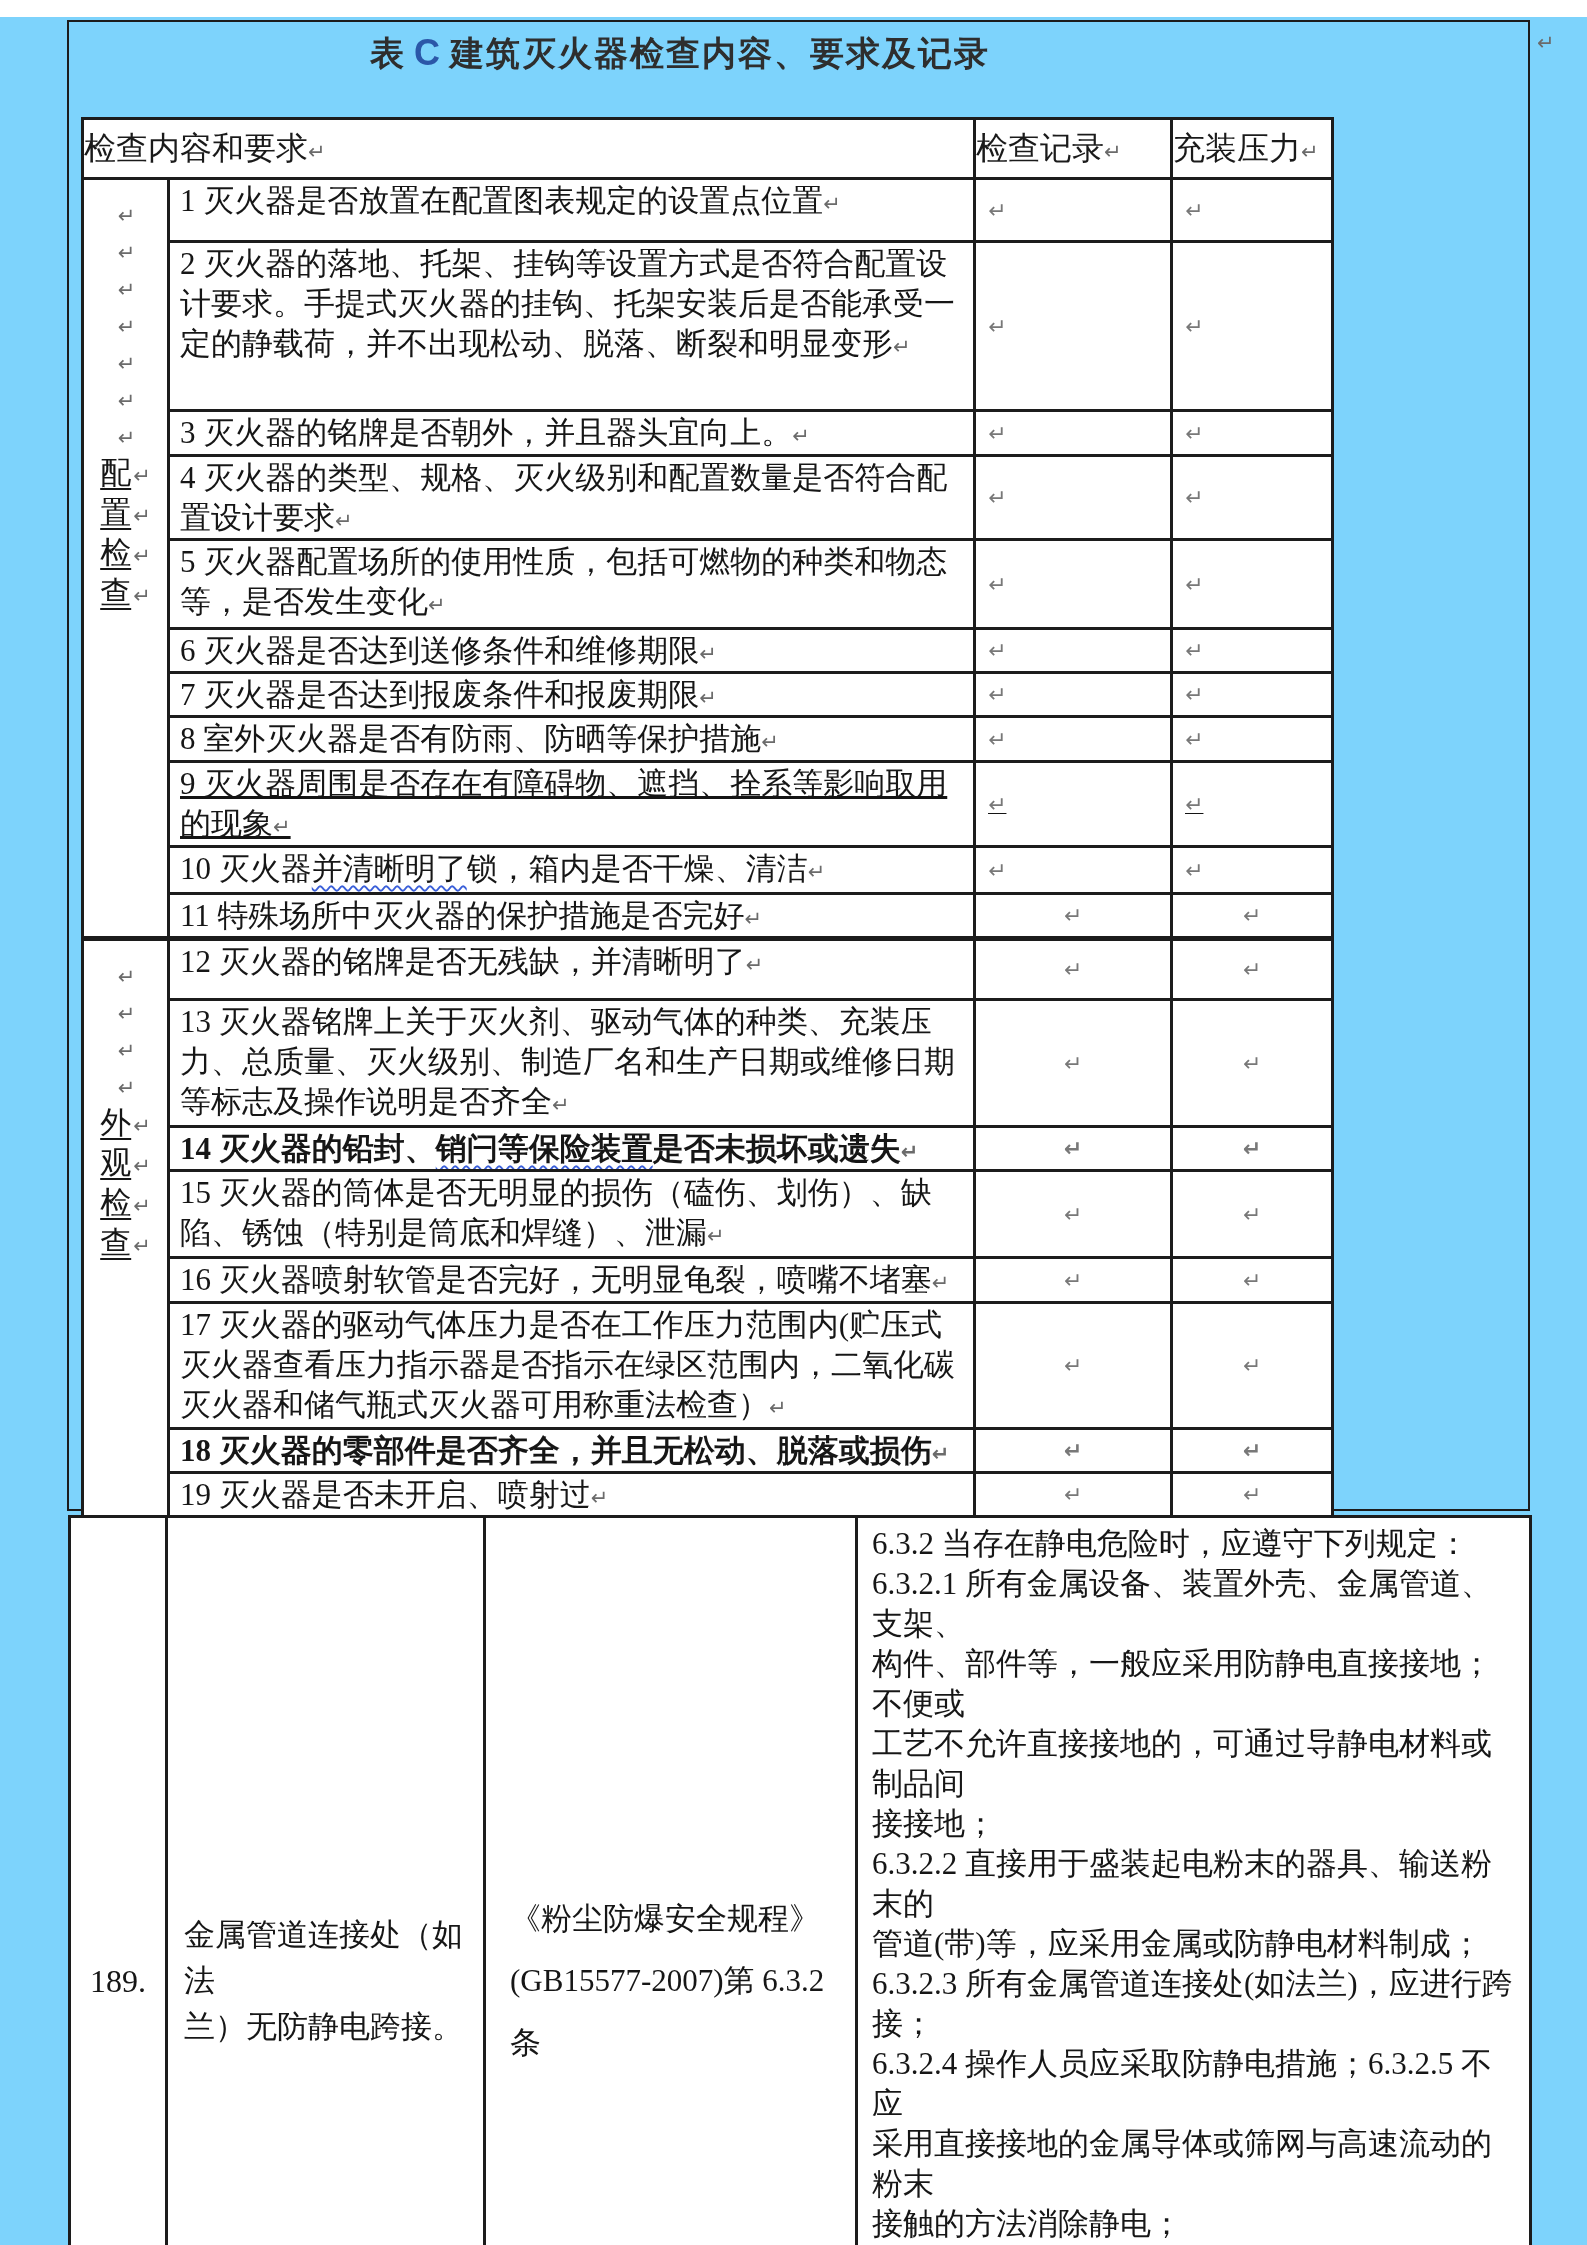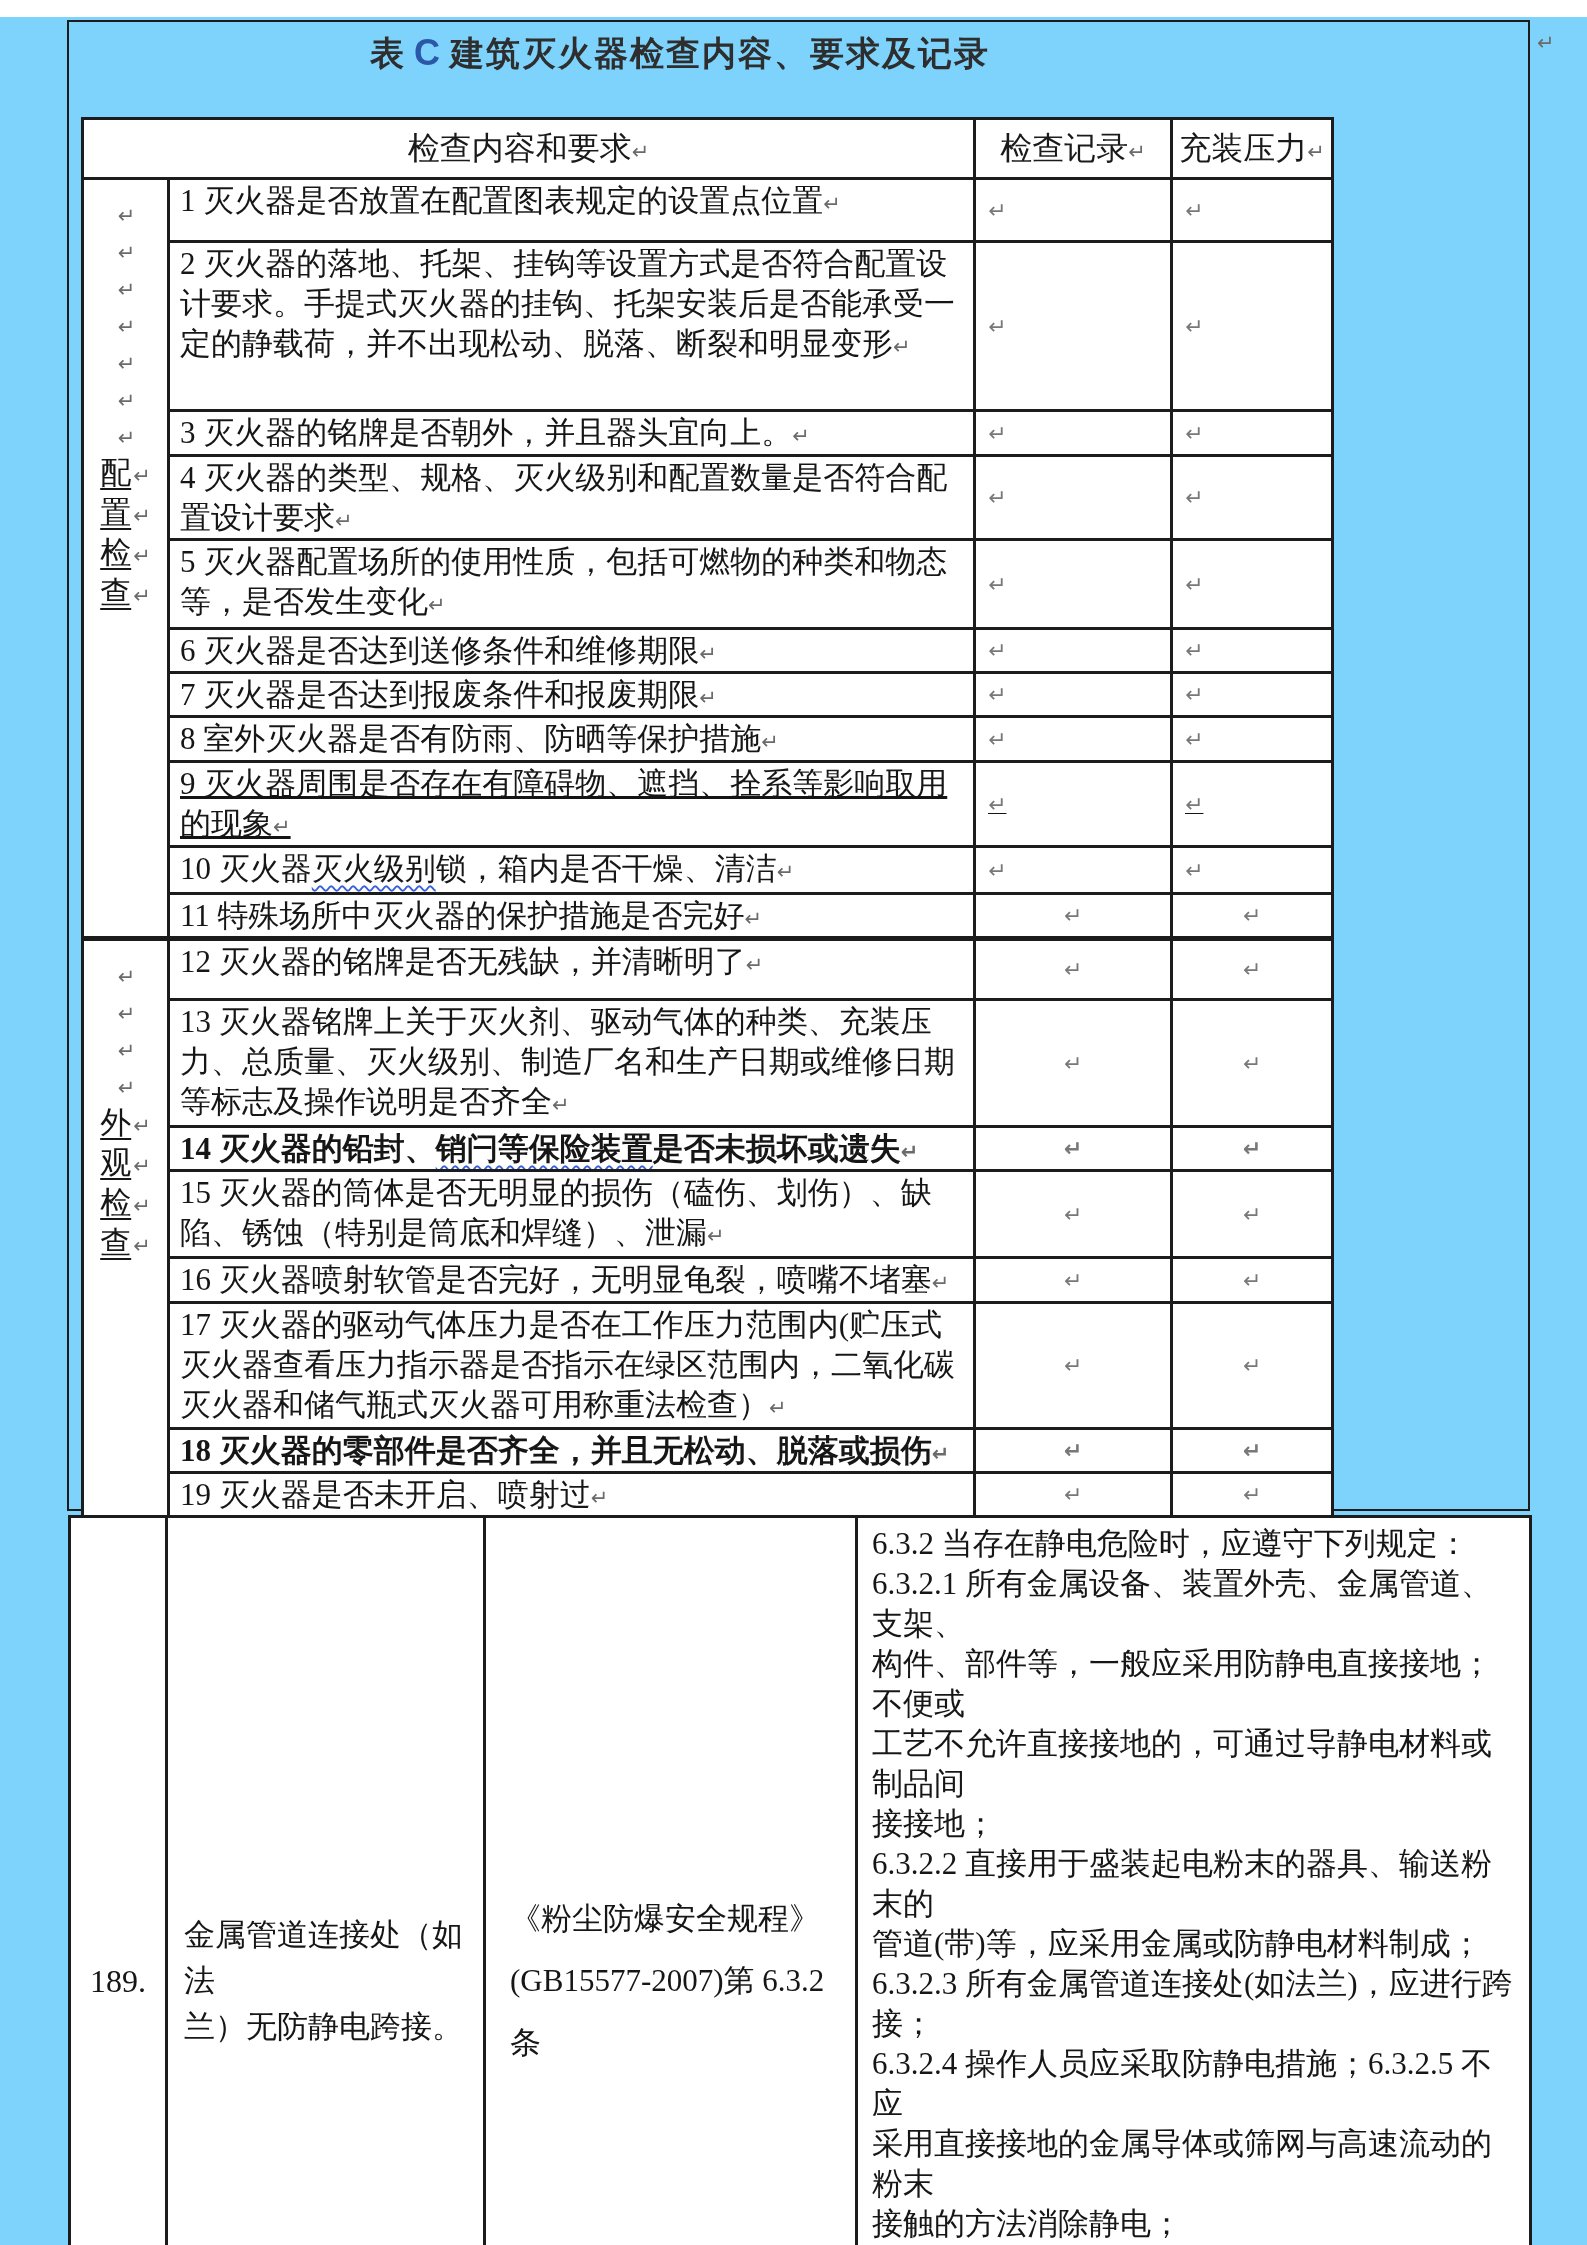--- a/index.html
+++ b/index.html
@@ -19,21 +19,21 @@
   .corner-mark{position:absolute;left:1537px;top:16px;}
 
   
   .pm{font-family:"DejaVu Sans",sans-serif;color:#6b6b6b;font-size:21px;line-height:1;}
   .pm-cell{font-family:"DejaVu Sans",sans-serif;color:#787878;font-size:22px;}
 
   
   table.t1{position:absolute;left:81px;top:100px;width:1250px;
            border-collapse:collapse;table-layout:fixed;}
   table.t1 td{border:3px solid #1c1c1c;padding:0;overflow:hidden;background:#fff;}
-  .t1 td.hdr{vertical-align:middle;text-align:center;font-size:32px;color:#1a1a1a;}
+  .t1 td.hdr{vertical-align:middle;font-size:32px;color:#1a1a1a;}
   .t1 td.content{vertical-align:top;font-size:31px;line-height:40px;
                  padding:1px 8px 0 10px;text-align:left;color:#161616;}
   .t1 td.mark-cell{vertical-align:middle;}
   .t1 td.mark-cell.ml{text-align:left;padding-left:12px;}
   .t1 td.mark-cell.mc{text-align:center;}
   .t1 tr.sec-start td{border-top:5px solid #1c1c1c;}
   .t1 tr.last-row td{border-bottom:5px solid #1c1c1c;}
 
   
   .t1 td.cat{vertical-align:top;text-align:center;padding-top:14px;font-size:31px;}
@@ -143,21 +143,21 @@
           <td class="content">8 室外灭火器是否有防雨、防晒等保护措施<span class="pm">↵</span></td>
           <td class="mark-cell ml"><span class="pm-cell">↵</span></td>
           <td class="mark-cell ml"><span class="pm-cell">↵</span></td>
         </tr>
         <tr style="height: 85px; text-decoration: underline;">
           <td class="content">9 灭火器周围是否存在有障碍物、遮挡、拴系等影响取用的现象<span class="pm">↵</span></td>
           <td class="mark-cell ml"><span class="pm-cell">↵</span></td>
           <td class="mark-cell ml"><span class="pm-cell">↵</span></td>
         </tr>
         <tr style="height: 47px;">
-          <td class="content">10 灭火器<span class="wavy">灭火级别</span>锁，箱内是否干燥、清洁<span class="pm">↵</span></td>
+          <td class="content">10 灭火器<span class="wavy">并清晰明了</span>锁，箱内是否干燥、清洁<span class="pm">↵</span></td>
           <td class="mark-cell ml"><span class="pm-cell">↵</span></td>
           <td class="mark-cell ml"><span class="pm-cell">↵</span></td>
         </tr>
         <tr style="height: 40px;">
           <td class="content">11 特殊场所中灭火器的保护措施是否完好<span class="pm">↵</span></td>
           <td class="mark-cell mc"><span class="pm-cell">↵</span></td>
           <td class="mark-cell mc"><span class="pm-cell">↵</span></td>
         </tr>
         <tr class="sec-start" style="height: 61px;">
           <td class="cat" rowspan="8">

